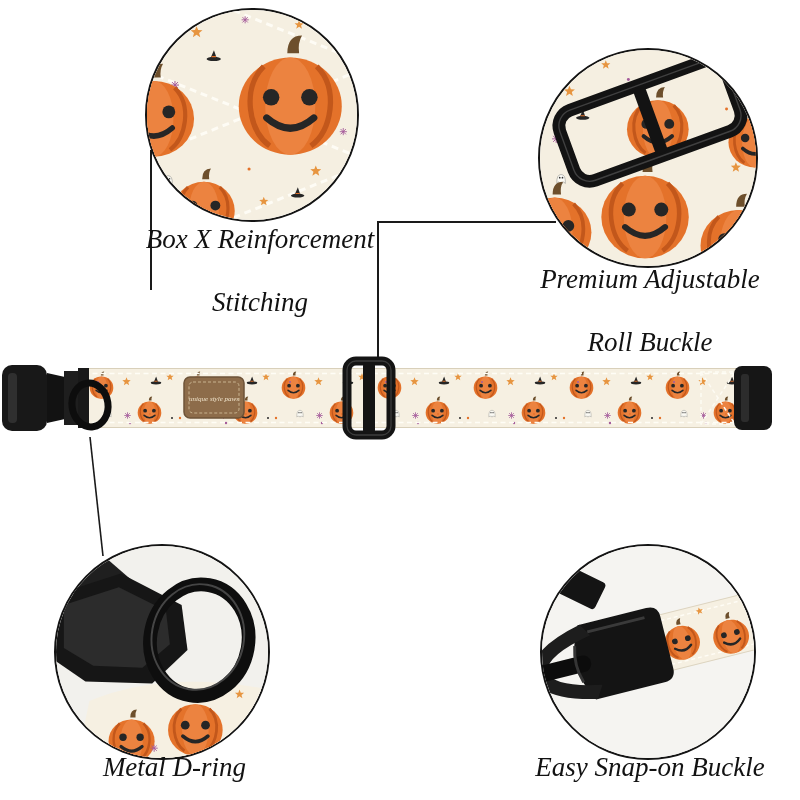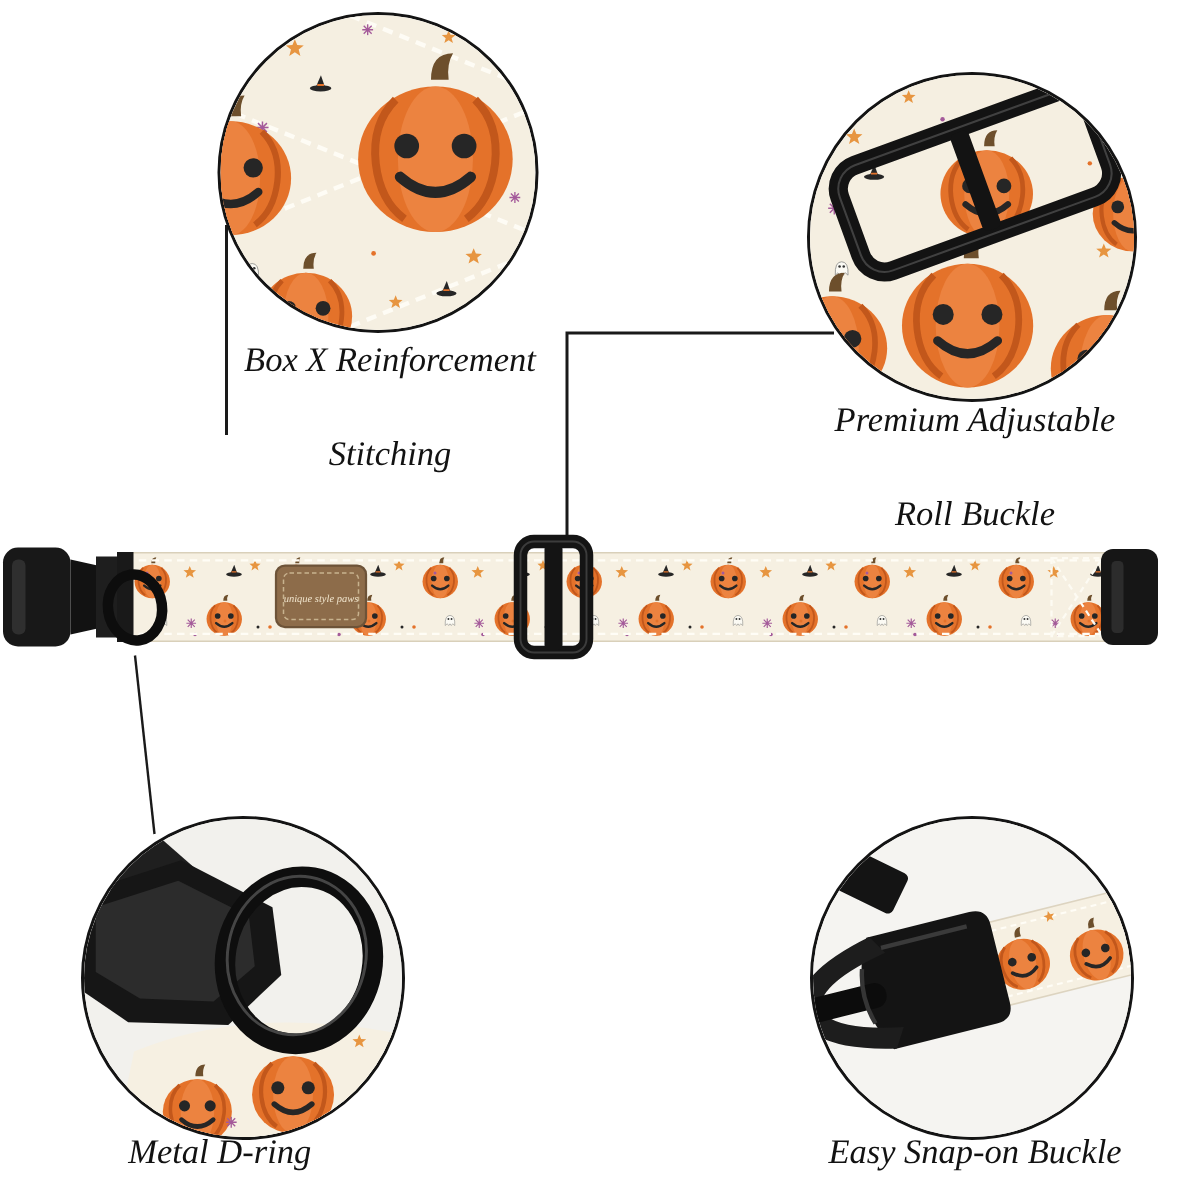--- a/index.html
+++ b/index.html
@@ -20,28 +20,28 @@
   }
   .callout svg { display:block; width:100%; height:100%; }
   #callout-stitching   { left:145px; top:8px;   width:214px; height:214px; }
   #callout-roll-buckle { left:538px; top:48px;  width:220px; height:220px; }
   #callout-d-ring      { left:54px;  top:544px; width:216px; height:216px; }
   #callout-snap-buckle { left:540px; top:544px; width:216px; height:216px; }
   .label {
     position:absolute;
     text-align:center;
     font-style:italic;
-    font-size:23px;
+    font-size:27px;
     color:#121212;
     line-height:27px;
   }
   .label .l2 { margin-top:36px; }
   #label-stitching   { left:110px; top:226px; width:300px; }
   #label-roll-buckle { left:495px; top:266px; width:310px; }
-  #label-d-ring      { left:24px;  top:754px; width:245px; }
+  #label-d-ring      { left:52px;  top:754px; width:245px; }
   #label-snap-buckle { left:495px; top:754px; width:310px; }
   .lines { position:absolute; left:0; top:0; width:800px; height:800px; pointer-events:none; }
   .collar { position:absolute; left:0; top:350px; width:800px; height:96px; }
 </style>
 </head>
 <body>
 
 <svg width="0" height="0" style="position:absolute" aria-hidden="true">
   <defs>
     <symbol id="pumpkin" viewBox="0 0 40 44">

